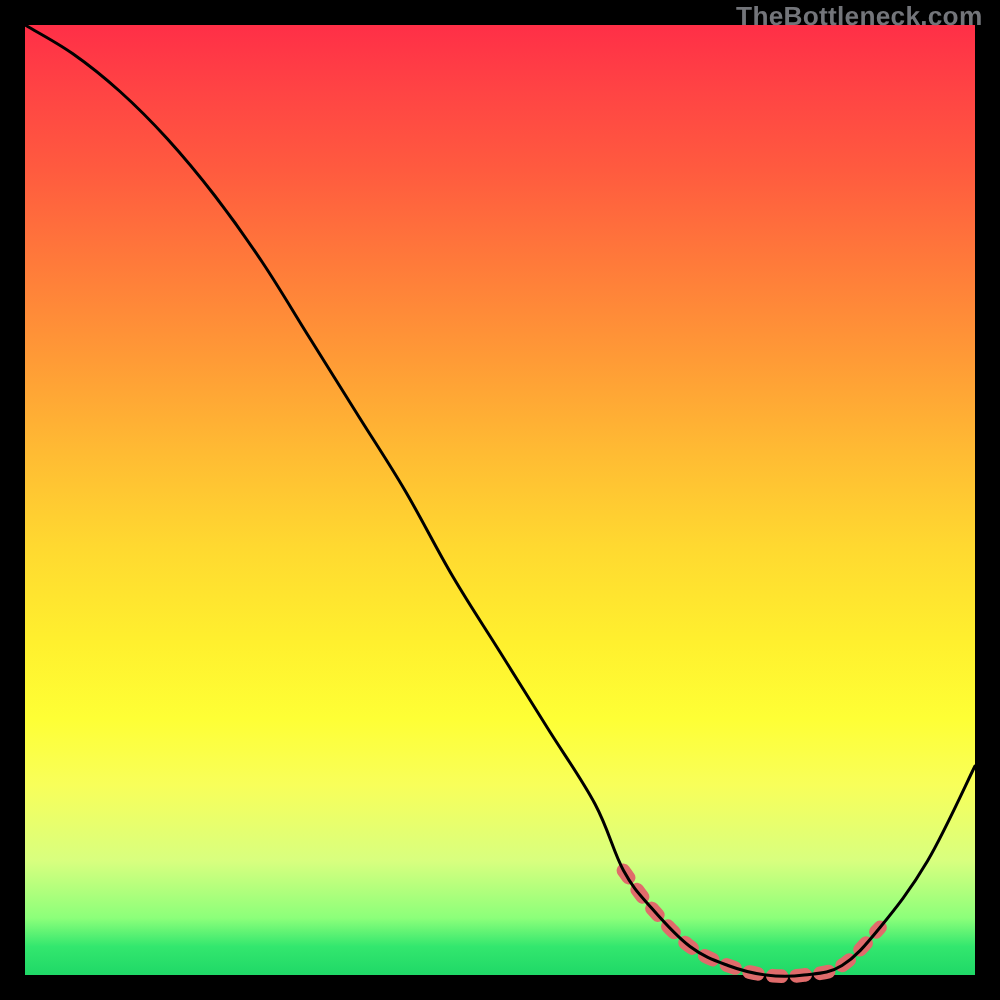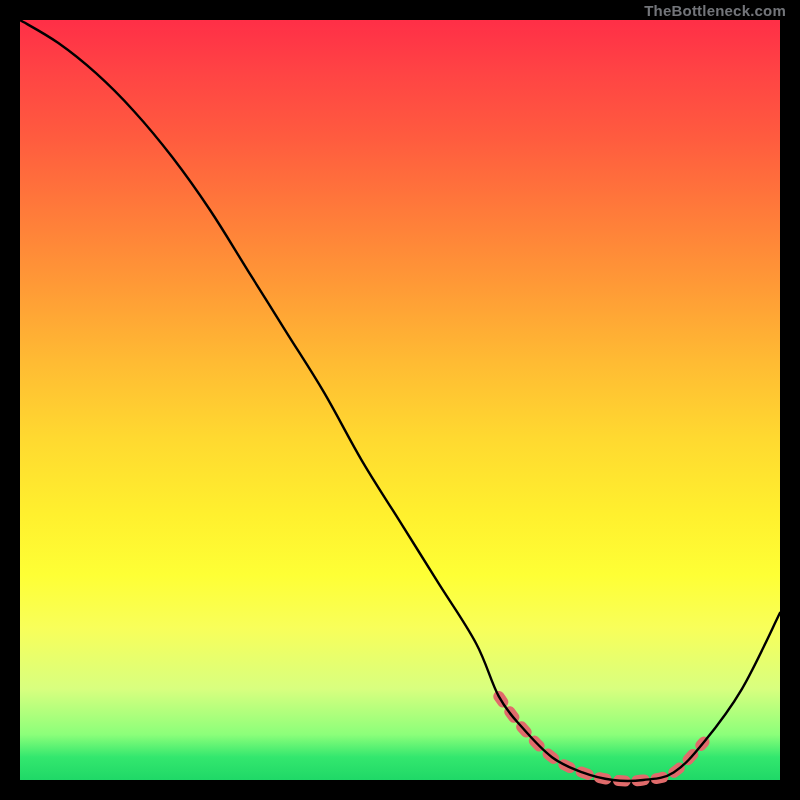--- a/index.html
+++ b/index.html
@@ -45,21 +45,21 @@
       #d8ff7f 88%,
       #8cff7a 94%,
       #33e76e 97%,
       #1fd867 100%);
   }
   .watermark {
     position: absolute;
     top: 2px;
     right: 14px;
     font-family: Arial, Helvetica, sans-serif;
-    font-size: 15px;
+    font-size: 21px;
     font-weight: 600;
     color: #73757a;
     letter-spacing: 0.2px;
   }
   svg.curve-layer {
     position: absolute;
     left: 0;
     top: 0;
     width: 760px;
     height: 760px;

